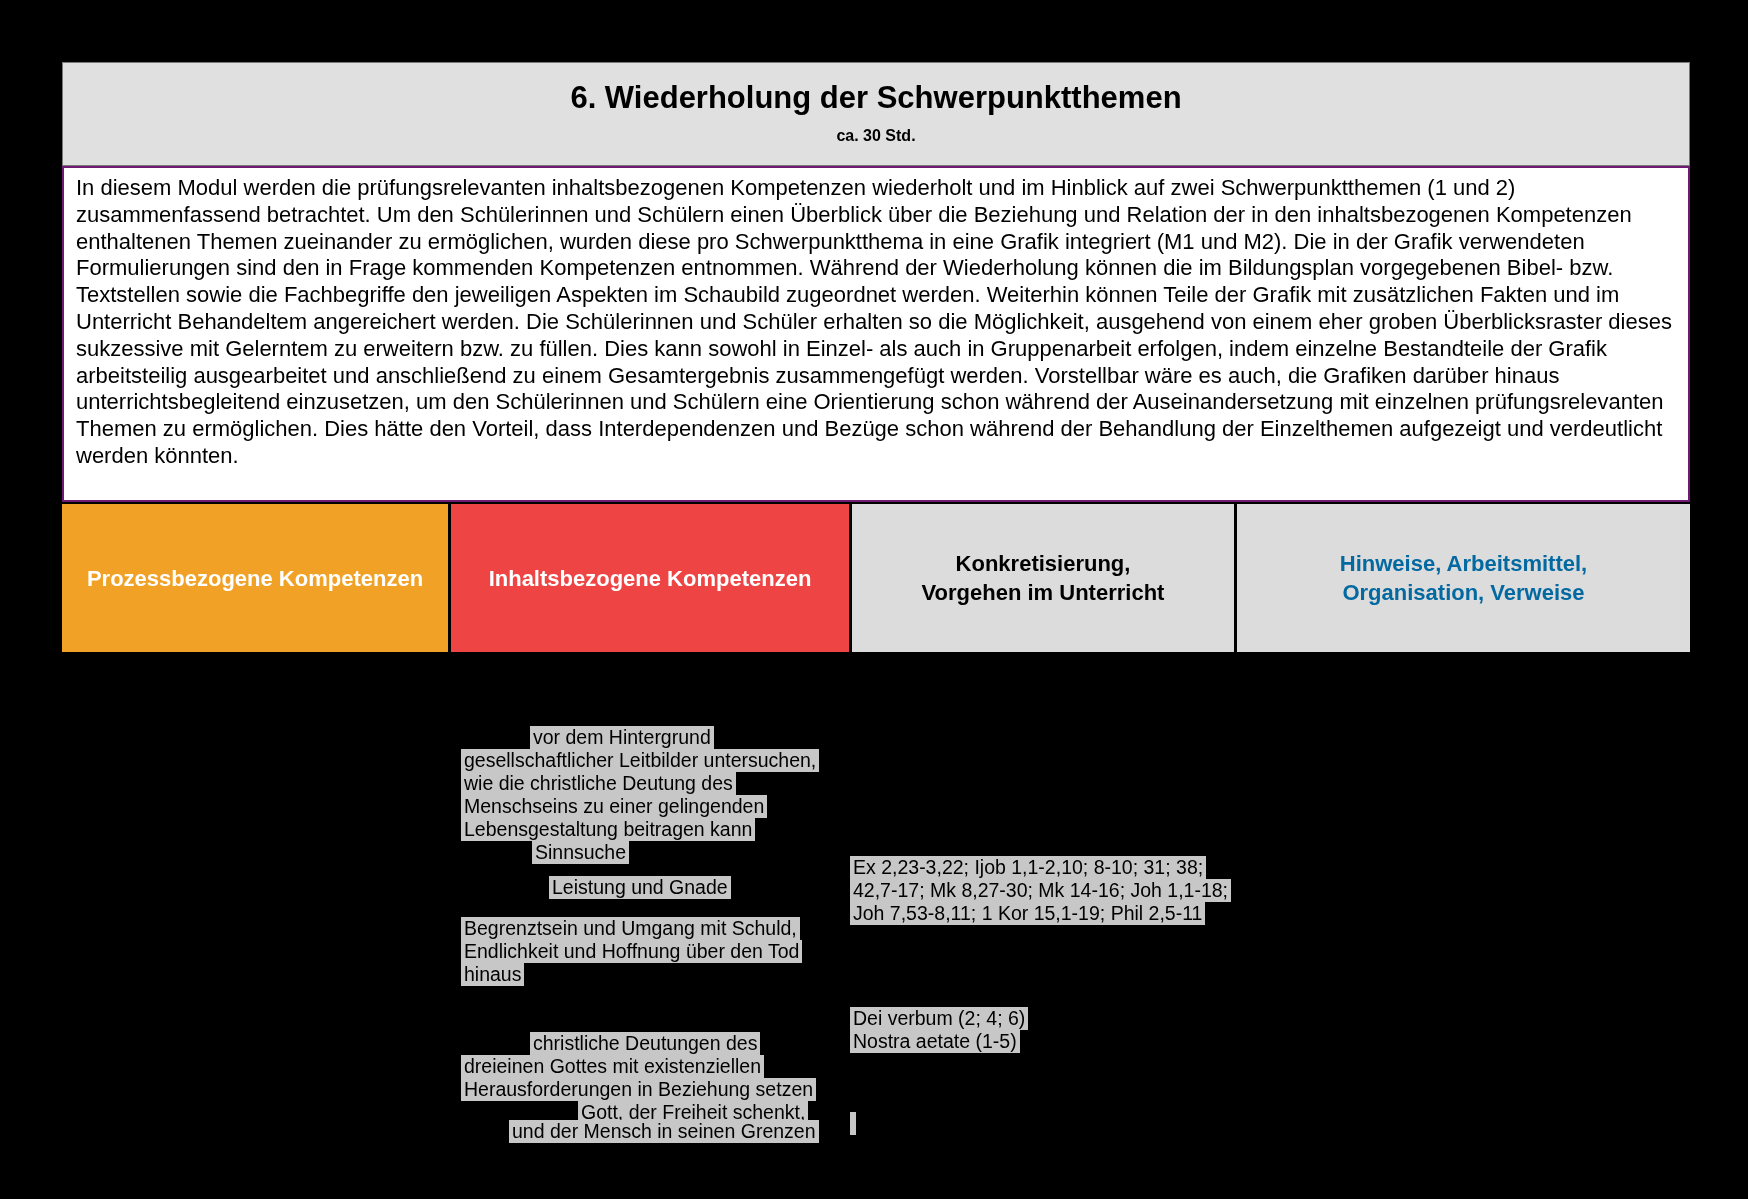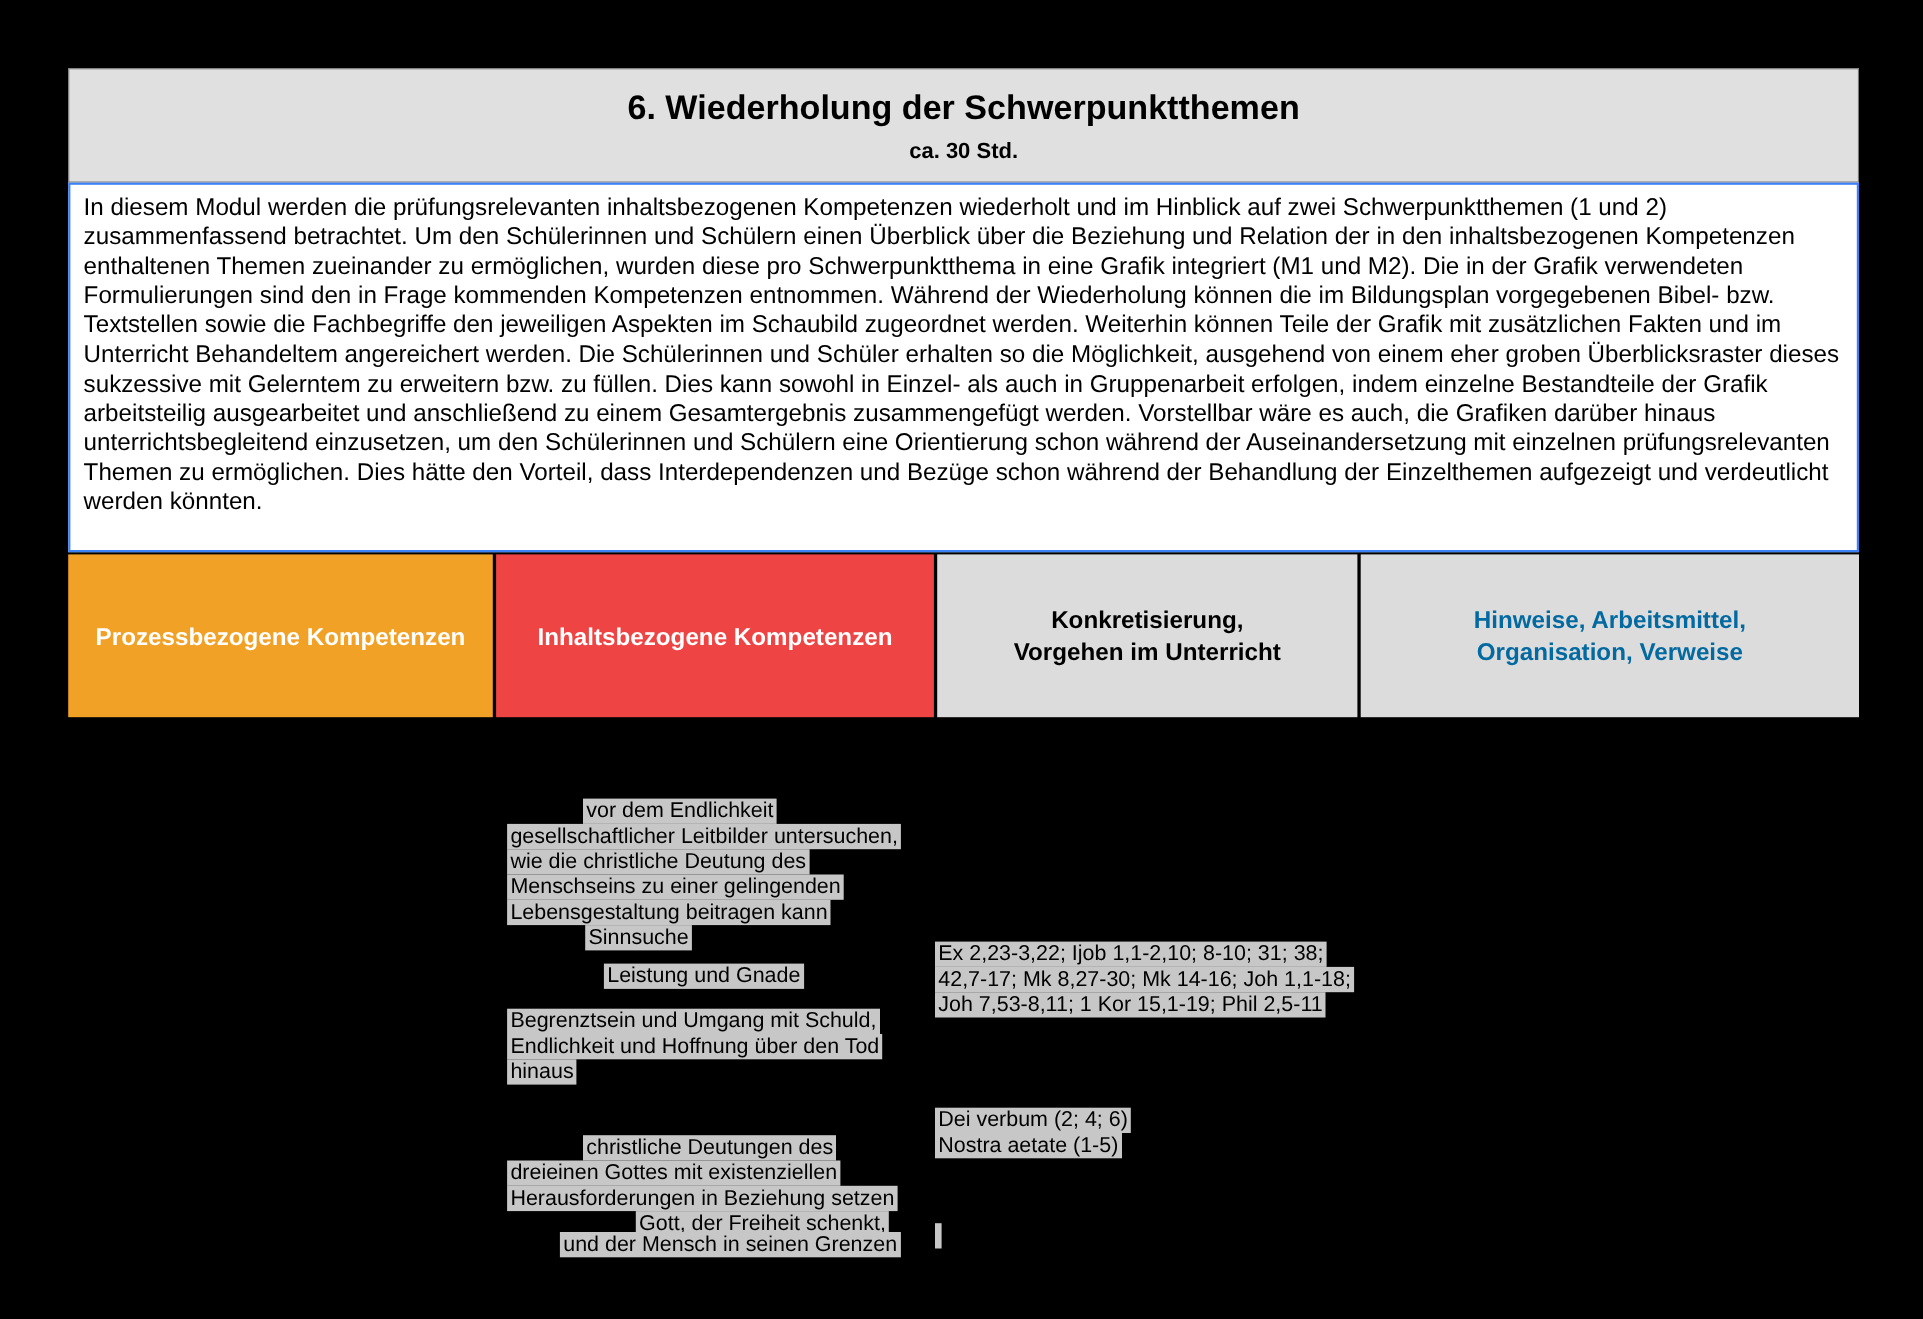--- a/index.html
+++ b/index.html
@@ -16,27 +16,27 @@
   
   .title-band {
     position:absolute; left:62px; top:62px; width:1628px; height:104px;
     background:#E0E0E0; border:1px solid #7a7a7a; box-sizing:border-box;
     text-align:center;
   }
   .title-band h1 {
     margin:17px 0 0 0; font-size:31px; font-weight:bold; letter-spacing:0;
   }
   .title-band .hours {
-    margin:11px 0 0 0; font-size:20px; font-weight:bold;
+    margin:11px 0 0 0; font-size:16px; font-weight:bold;
   }
 
   
   .desc-box {
     position:absolute; left:62px; top:166px; width:1628px; height:336px;
-    background:#FFFFFF; border:2px solid #3b82f6; box-sizing:border-box;
+    background:#FFFFFF; border:2px solid #701a75; box-sizing:border-box;
     padding:7px 12px 0 12px;
   }
   .desc-box p {
     margin:0; font-size:22px; line-height:26.8px; text-align:left;
   }
 
   
   .col-header {
     position:absolute; top:504px; height:148px;
     display:flex; align-items:center; justify-content:center;
@@ -83,21 +83,21 @@
       <span>Vorgehen im Unterricht</span>
     </span>
   </div>
   <div class="col-header col-4">
     <span>
       <span>Hinweise, Arbeitsmittel,</span><br>
       <span>Organisation, Verweise</span>
     </span>
   </div>
 
-  <span class="hl" style="left:530px; top:726px;">vor dem Endlichkeit</span>
+  <span class="hl" style="left:530px; top:726px;">vor dem Hintergrund</span>
   <span class="hl" style="left:461px; top:749px;">gesellschaftlicher Leitbilder untersuchen,</span>
   <span class="hl" style="left:461px; top:772px;">wie die christliche Deutung des</span>
   <span class="hl" style="left:461px; top:795px;">Menschseins zu einer gelingenden</span>
   <span class="hl" style="left:461px; top:818px;">Lebensgestaltung beitragen kann</span>
   <span class="hl" style="left:532px; top:841px;">Sinnsuche</span>
 
   <span class="hl" style="left:549px; top:876px;">Leistung und Gnade</span>
 
   <span class="hl" style="left:461px; top:917px;">Begrenztsein und Umgang mit Schuld,</span>
   <span class="hl" style="left:461px; top:940px;">Endlichkeit und Hoffnung über den Tod</span>

